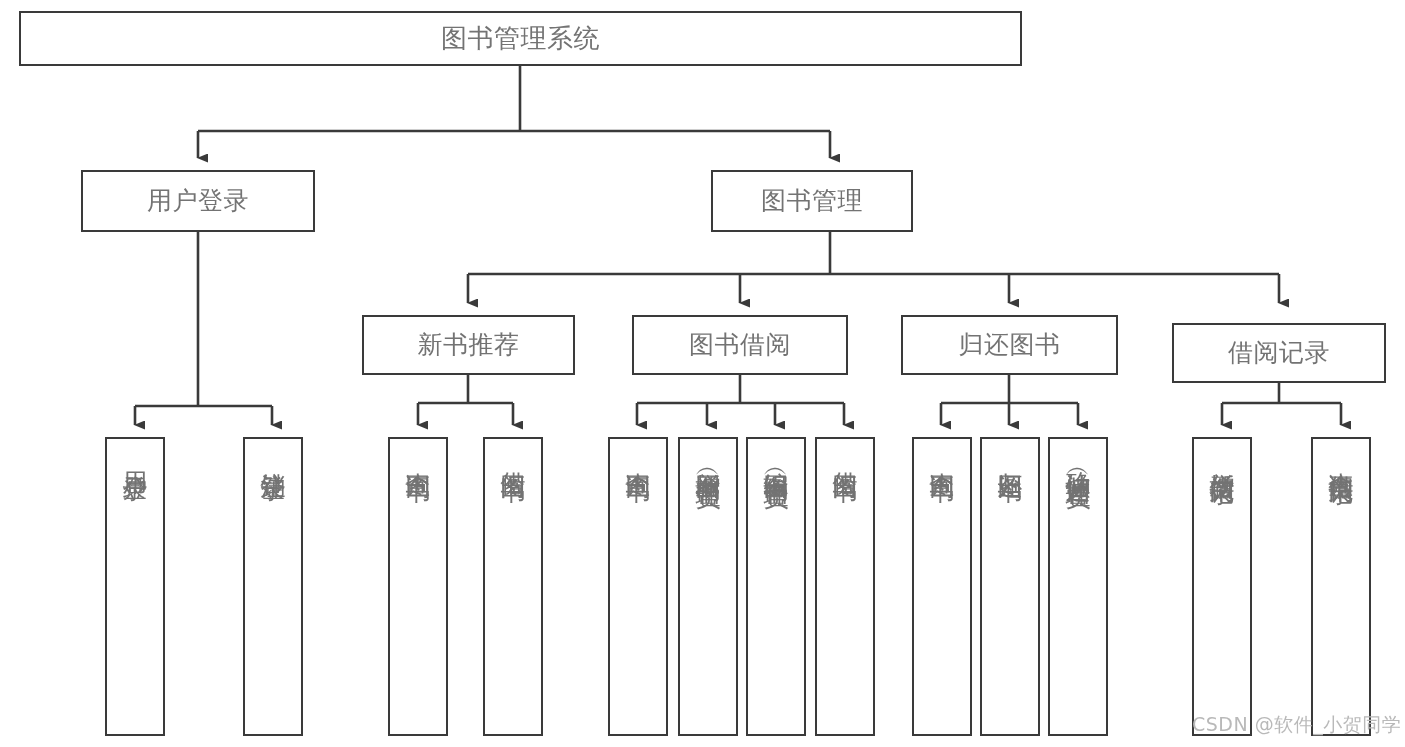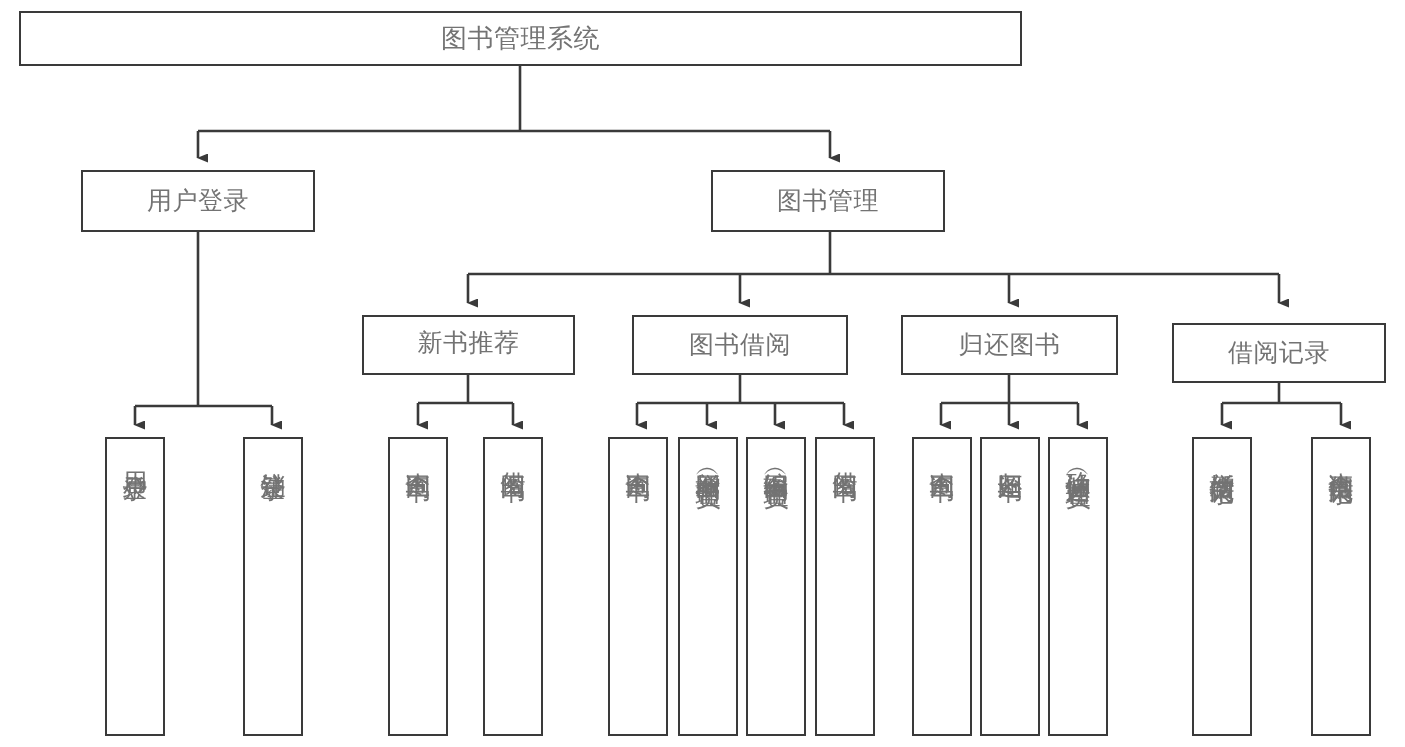--- a/index.html
+++ b/index.html
@@ -128,25 +128,25 @@
     </g>
   </svg>
 
   <div class="node horizontal" id="root-node" style="left:19px; top:11px; width:1003px; height:55px;">
     <span class="node-label">图书管理系统</span>
   </div>
 
   <div class="node horizontal" style="left:81px; top:170px; width:234px; height:62px;">
     <span class="node-label">用户登录</span>
   </div>
-  <div class="node horizontal" style="left:711px; top:170px; width:234px; height:62px;">
+  <div class="node horizontal" style="left:711px; top:170px; width:202px; height:62px;">
     <span class="node-label">图书管理</span>
   </div>
 
-  <div class="node horizontal" style="left:362px; top:315px; width:213px; height:60px;font-family:Liberation Mono, monospace;">
+  <div class="node horizontal" style="left:362px; top:315px; width:213px; height:60px;">
     <span class="node-label">新书推荐</span>
   </div>
   <div class="node horizontal" style="left:632px; top:315px; width:216px; height:60px;">
     <span class="node-label">图书借阅</span>
   </div>
   <div class="node horizontal" style="left:901px; top:315px; width:217px; height:60px;">
     <span class="node-label">归还图书</span>
   </div>
   <div class="node horizontal" style="left:1172px; top:315px; width:214px; height:60px;margin-top:8px;">
     <span class="node-label">借阅记录</span>
@@ -189,14 +189,15 @@
     <span class="node-label">确认归还（管理员）</span>
   </div>
 
   <div class="node vertical" style="left:1192px; top:437px; width:60px; height:299px;">
     <span class="node-label">新增借阅记录</span>
   </div>
   <div class="node vertical" style="left:1311px; top:437px; width:60px; height:299px;">
     <span class="node-label">查询借阅记录</span>
   </div>
 
+  <div id="watermark">CSDN @软件_小贺同学</div>
 
 </div>
 
 </body></html>

